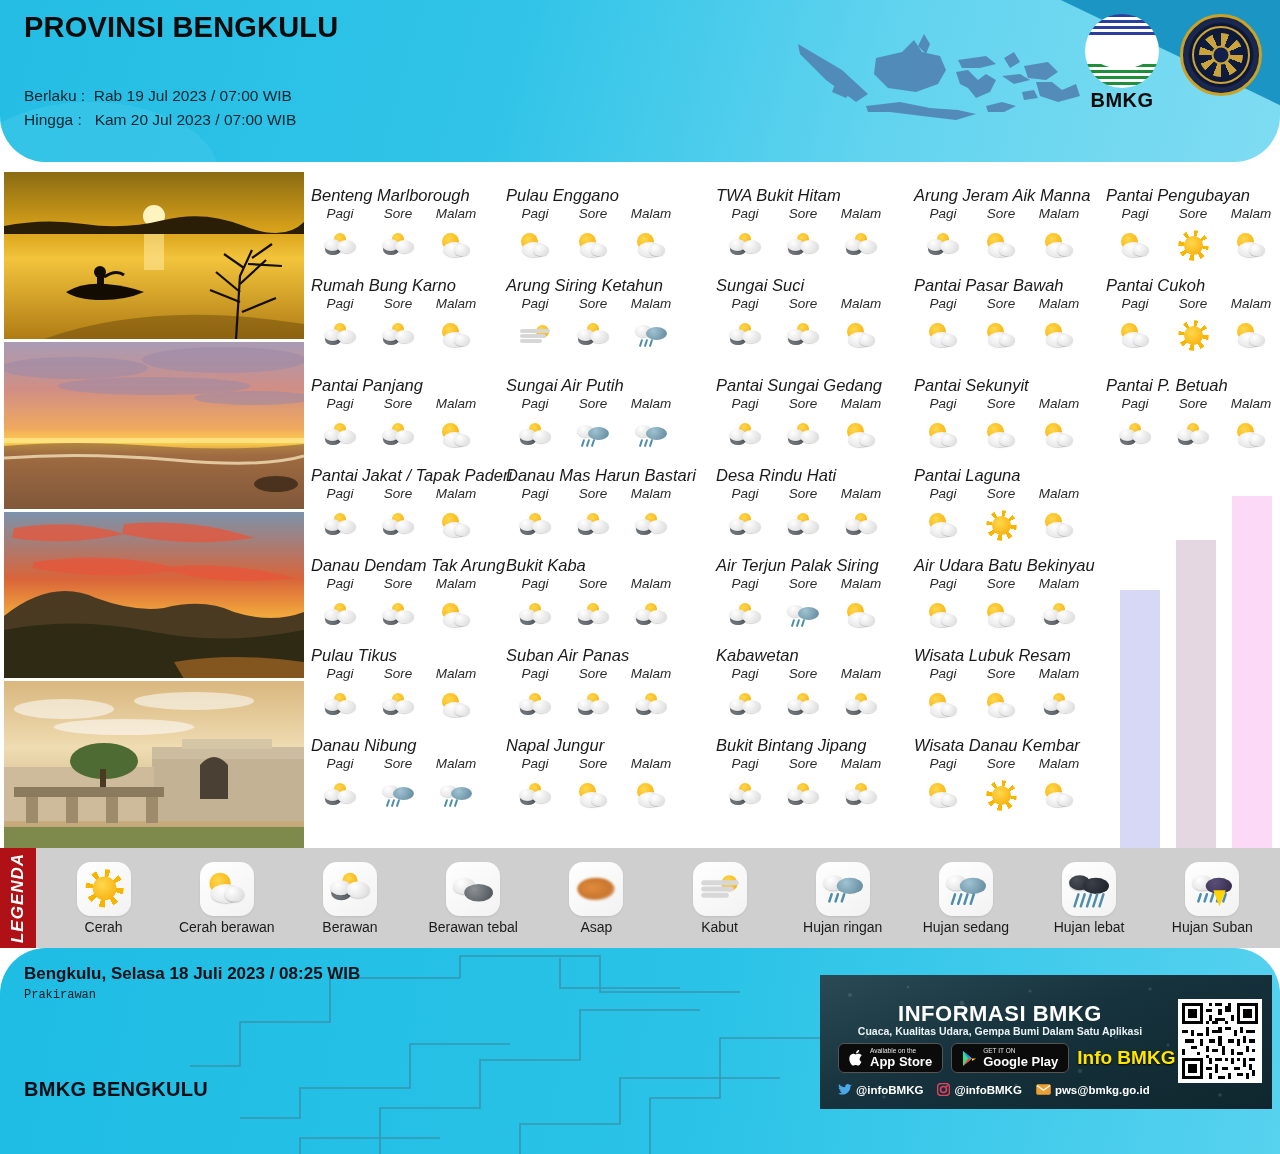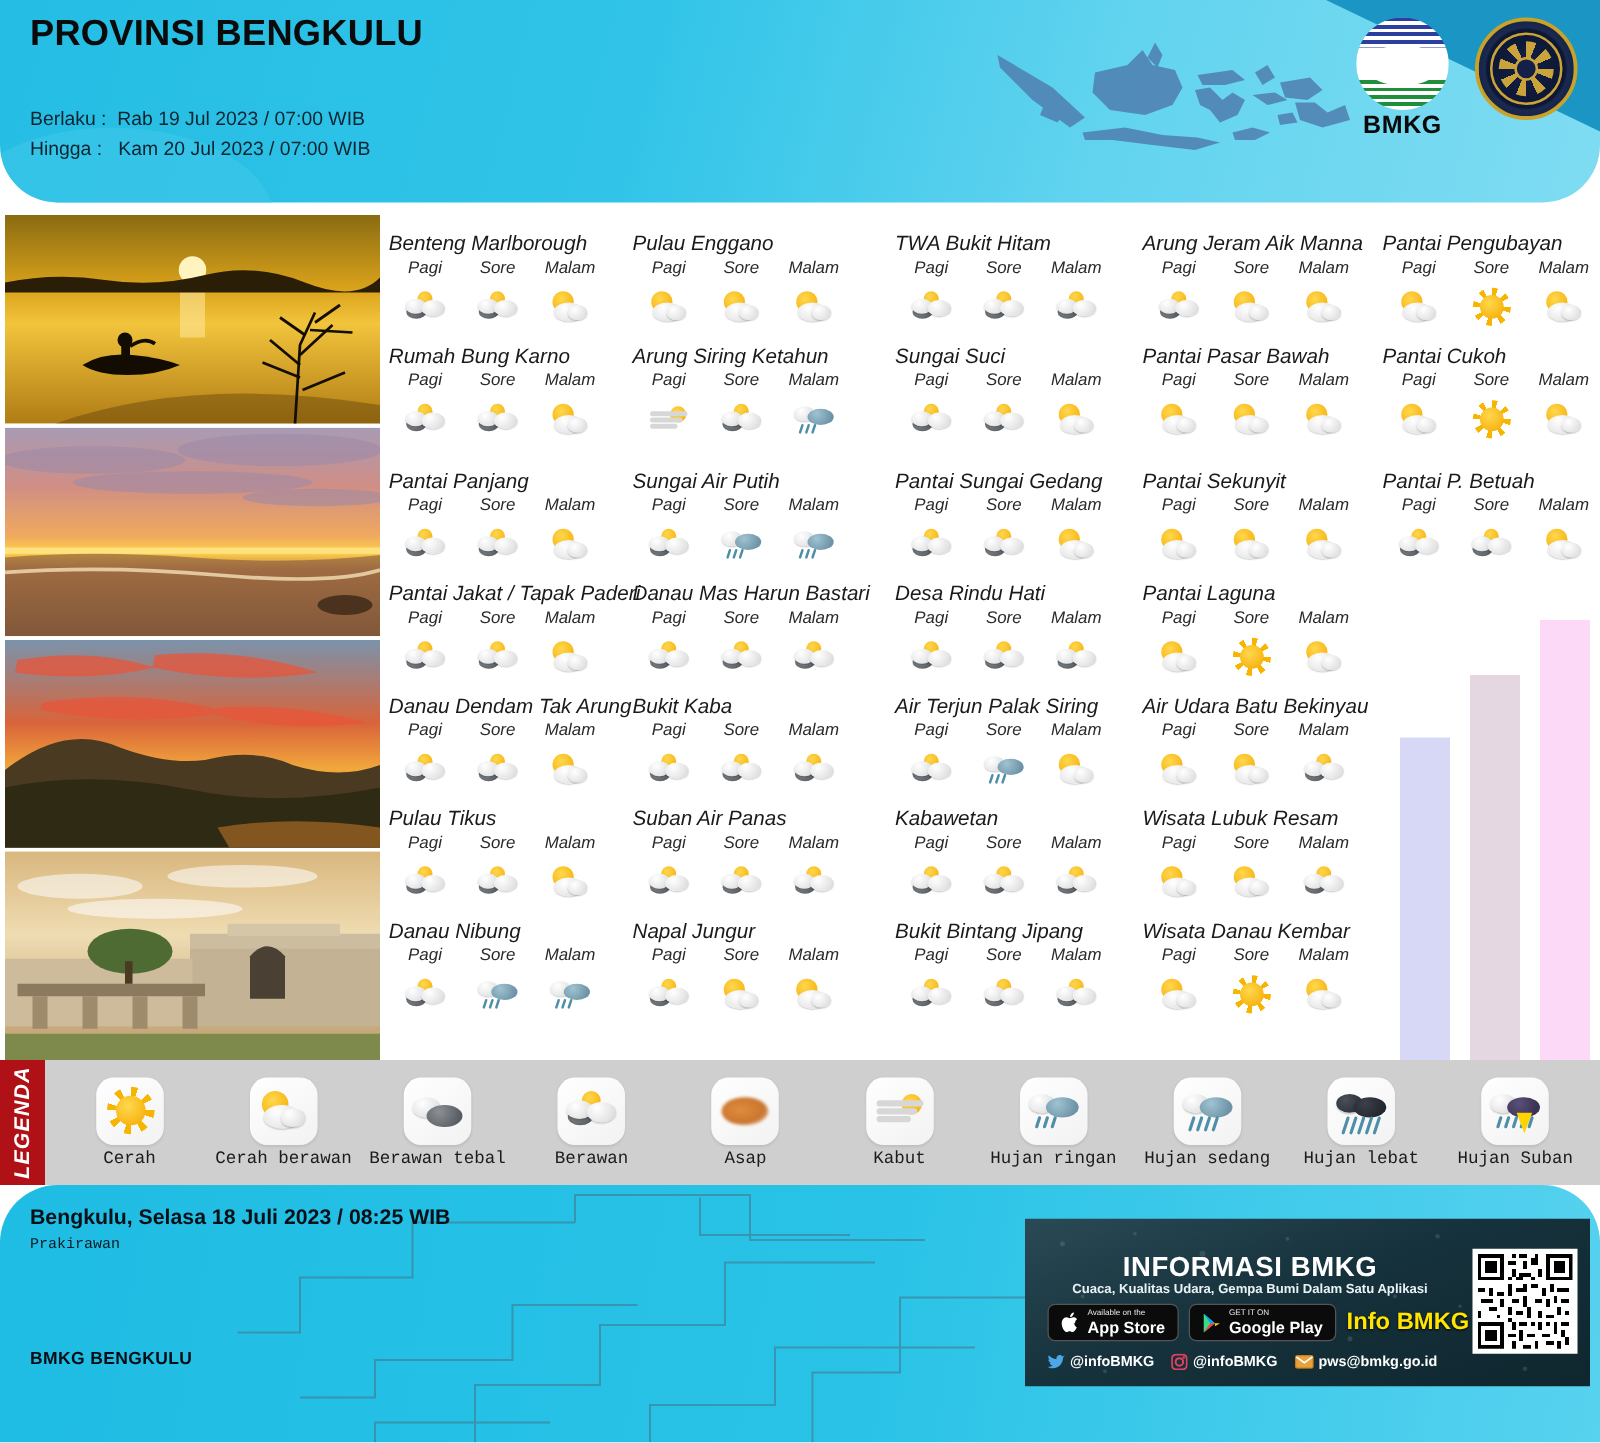--- a/index.html
+++ b/index.html
@@ -152,41 +152,41 @@
     background:#cfcfcf; display:flex; align-items:center;
   }
   .legend-tab {
     width:36px; height:100px; background:#b01116; color:#fff;
     display:flex; align-items:center; justify-content:center;
   }
   .legend-tab span {
     transform: rotate(-90deg); white-space:nowrap; font-style:italic;
     font-weight:bold; font-size:17px; letter-spacing:1px;
   }
-  .legend-items { flex:1; display:flex; justify-content:space-around; align-items:center; padding:0 6px;font-family:Liberation Mono, monospace; }
+  .legend-items { flex:1; display:flex; justify-content:space-around; align-items:center; padding:0 6px; }
   .legend-item { display:flex; flex-direction:column; align-items:center; gap:3px; width:112px; }
   .legend-tile {
     width:54px; height:54px; border-radius:14px;
     background: linear-gradient(145deg,#ffffff,#f2f2f2);
     display:flex; align-items:center; justify-content:center;
     box-shadow: 0 1px 2px rgba(0,0,0,.08);
   }
   .legend-tile .wi { transform: scale(1.25); }
   .legend-label { font-size:14px; color:#1b1b1b; white-space:nowrap; }
 
   
   .footer {
     position:absolute; left:0; top:948px; width:1280px; height:206px;
     background: linear-gradient(100deg,#1fbce3 0%, #2ac3e7 55%, #57d2ef 100%);
     border-top-left-radius:46px; border-top-right-radius:46px;
     overflow:hidden;
   }
   .footer-line1 { position:absolute; left:24px; top:16px; font-size:17px; font-weight:bold; color:#081018; }
   .footer-line2 { position:absolute; left:24px; top:40px; font-size:12px; color:#0c1a22;font-family:Liberation Mono, monospace; }
-  .footer-line3 { position:absolute; left:24px; top:130px; font-size:14px; font-weight:bold; color:#060d14; letter-spacing:.3px; }
+  .footer-line3 { position:absolute; left:24px; top:130px; font-size:20px; font-weight:bold; color:#060d14; letter-spacing:.3px; }
   .circuit { position:absolute; left:180px; top:0; width:640px; height:206px; }
 
   .promo {
     position:absolute; right:8px; top:27px; width:452px; height:134px;
     background: linear-gradient(160deg,#2a4a55 0%, #16323c 45%, #0f262e 100%);
     overflow:hidden;
   }
   .promo-drops { position:absolute; inset:0; opacity:.35; }
   .promo-title { position:absolute; left:0; right:92px; top:26px; text-align:center; color:#fff; font-weight:bold; font-size:22px; letter-spacing:.5px; }
   .promo-sub { position:absolute; left:0; right:92px; top:50px; text-align:center; color:#e9f2f5; font-size:10.5px; font-weight:bold; }
@@ -1416,37 +1416,37 @@
           <span class="wi i-cb">
             <i class="sun" style=""></i>
             <i class="cloud" style=""></i>
             <i class="cloud cloud2" style=""></i>
           </span>
         </div>
         <div class="legend-label">Cerah berawan</div>
       </div>
       <div class="legend-item">
         <div class="legend-tile">
-          <span class="wi i-bt">
-            <i class="cloud" style=""></i>
-            <i class="dcloud" style=""></i>
-          </span>
-        </div>
-        <div class="legend-label">Berawan tebal</div>
-      </div>
-      <div class="legend-item">
-        <div class="legend-tile">
           <span class="wi i-ber">
             <i class="sun" style=""></i>
             <i class="dcloud" style=""></i>
             <i class="cloud" style=""></i>
             <i class="cloud cloud2" style=""></i>
           </span>
         </div>
         <div class="legend-label">Berawan</div>
+      </div>
+      <div class="legend-item">
+        <div class="legend-tile">
+          <span class="wi i-bt">
+            <i class="cloud" style=""></i>
+            <i class="dcloud" style=""></i>
+          </span>
+        </div>
+        <div class="legend-label">Berawan tebal</div>
       </div>
       <div class="legend-item">
         <div class="legend-tile">
           <span class="wi i-asap">
             <i class="smoke" style=""></i>
           </span>
         </div>
         <div class="legend-label">Asap</div>
       </div>
       <div class="legend-item">

